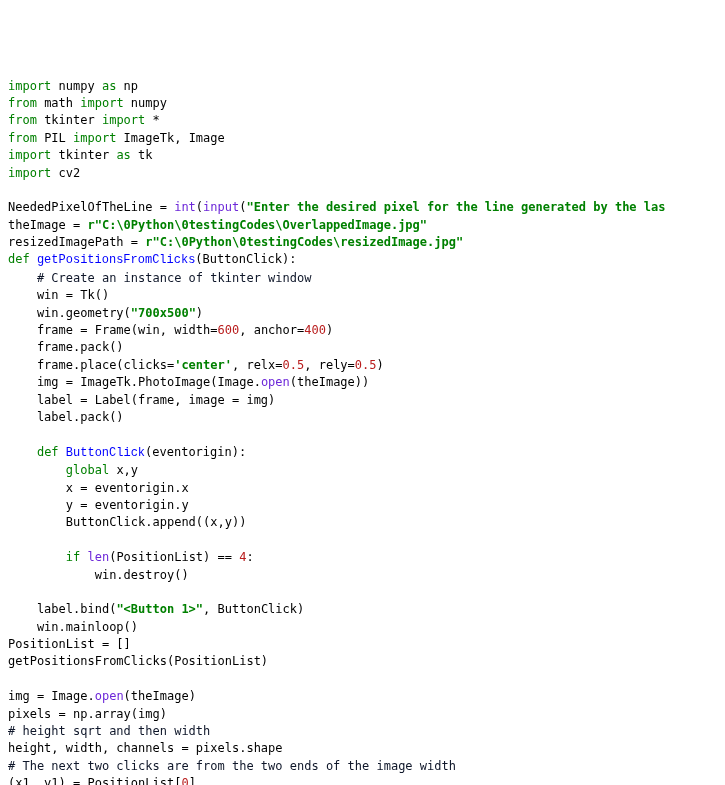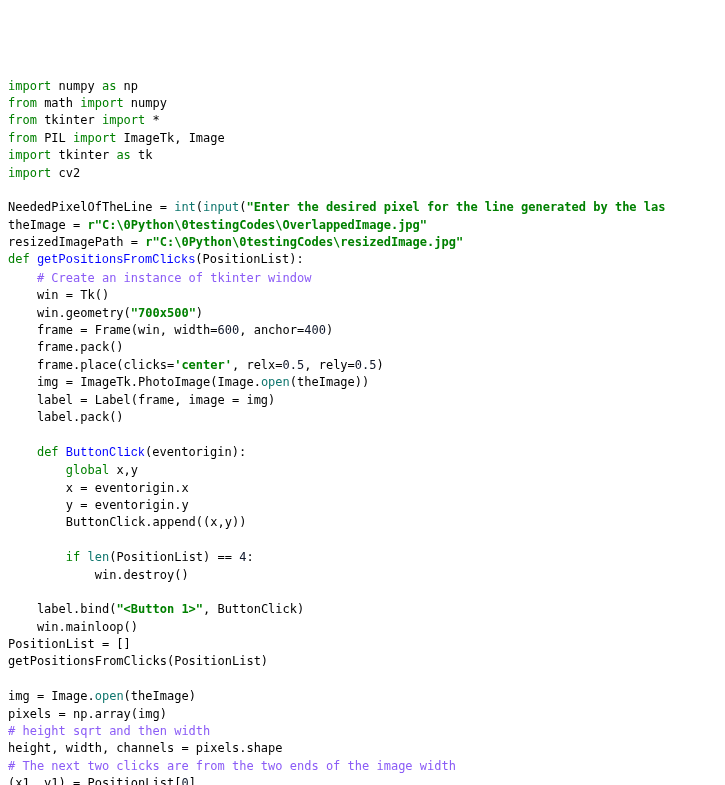--- a/index.html
+++ b/index.html
@@ -6,45 +6,45 @@
       margin: 0;
       padding: 8px;
       font-family: 'Courier New', Consolas, monospace;
       font-size: 12px;
       line-height: 1.45;
       background: #ffffff;
       color: #000000;
       white-space: pre;
     }
     .kw { color: #008000; font-weight: normal; }
-    .builtin { color: #0f766e; }
+    .builtin { color: #6d28d9; }
     .func-def { color: #0000ff; font-family: Liberation Mono, monospace; }
     .str { color: #008000; font-weight: bold; }
     .raw-str { color: #008000; font-weight: bold; }
-    .num { color: #0f172a; }
-    .comment { color: #8b5cf6; }
+    .num { color: #b91c1c; }
+    .comment { color: #0f172a; }
     .name { color: #000000; margin-top: 12px; }
     pre { margin: 0; }
   </style>
 </head>
 <body>
 
 
 
 <pre id="code-block"><span><span class="kw">import</span><span class="name"> numpy </span><span class="kw">as</span><span class="name"> np</span>
 </span><span><span class="kw">from</span><span class="name"> math </span><span class="kw">import</span><span class="name"> numpy</span>
 </span><span><span class="kw">from</span><span class="name"> tkinter </span><span class="kw">import</span><span class="name"> *</span>
 </span><span><span class="kw">from</span><span class="name"> PIL </span><span class="kw">import</span><span class="name"> ImageTk, Image</span>
 </span><span><span class="kw">import</span><span class="name"> tkinter </span><span class="kw">as</span><span class="name"> tk</span>
 </span><span><span class="kw">import</span><span class="name"> cv2</span>
 </span><span>
 </span><span><span class="name">NeededPixelOfTheLine = </span><span class="builtin">int</span><span class="name">(</span><span class="builtin">input</span><span class="name">(</span><span class="str">"Enter the desired pixel for the line generated by the las</span>
 </span><span><span class="name">theImage = </span><span class="raw-str">r"C:\0Python\0testingCodes\OverlappedImage.jpg"</span>
 </span><span><span class="name">resizedImagePath = </span><span class="raw-str">r"C:\0Python\0testingCodes\resizedImage.jpg"</span>
-</span><span><span class="kw">def</span><span class="name"> </span><span class="func-def">getPositionsFromClicks</span><span class="name">(PositionList):</span>
+</span><span><span class="kw">def</span><span class="name"> </span><span class="func-def">getPositionsFromClicks</span><span class="name">(ButtonClick):</span>
 </span><span><span class="name">    </span><span class="comment"># Create an instance of tkinter window</span>
 </span><span><span class="name">    win = Tk()</span>
 </span><span><span class="name">    win.geometry(</span><span class="str">"700x500"</span><span class="name">)</span>
 </span><span><span class="name">    frame = Frame(win, width=</span><span class="num">600</span><span class="name">, anchor=</span><span class="num">400</span><span class="name">)</span>
 </span><span><span class="name">    frame.pack()</span>
 </span><span><span class="name">    frame.place(clicks=</span><span class="str">'center'</span><span class="name">, relx=</span><span class="num">0.5</span><span class="name">, rely=</span><span class="num">0.5</span><span class="name">)</span>
 </span><span><span class="name">    img = ImageTk.PhotoImage(Image.</span><span class="builtin">open</span><span class="name">(theImage))</span>
 </span><span><span class="name">    label = Label(frame, image = img)</span>
 </span><span><span class="name">    label.pack()</span>
 </span><span>

